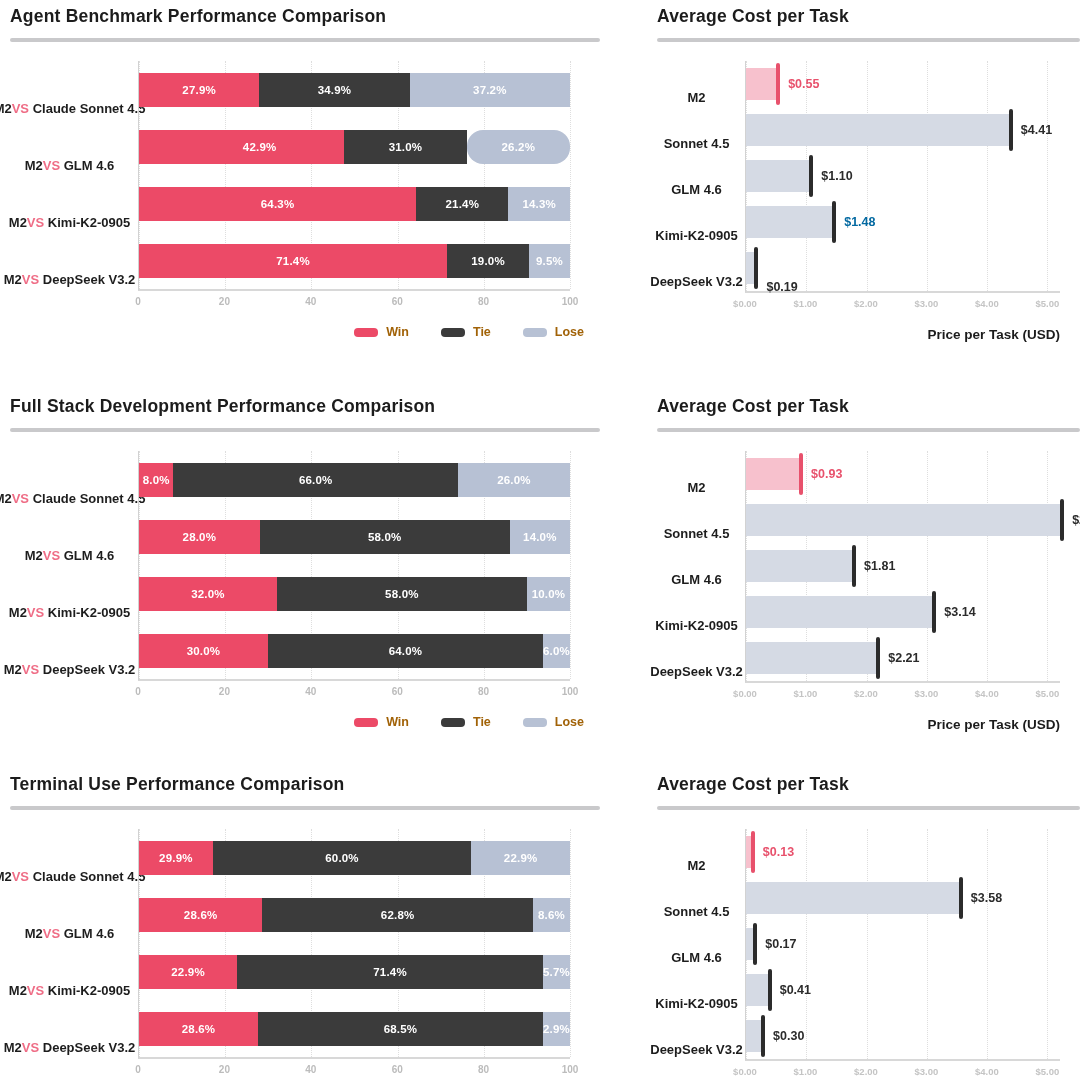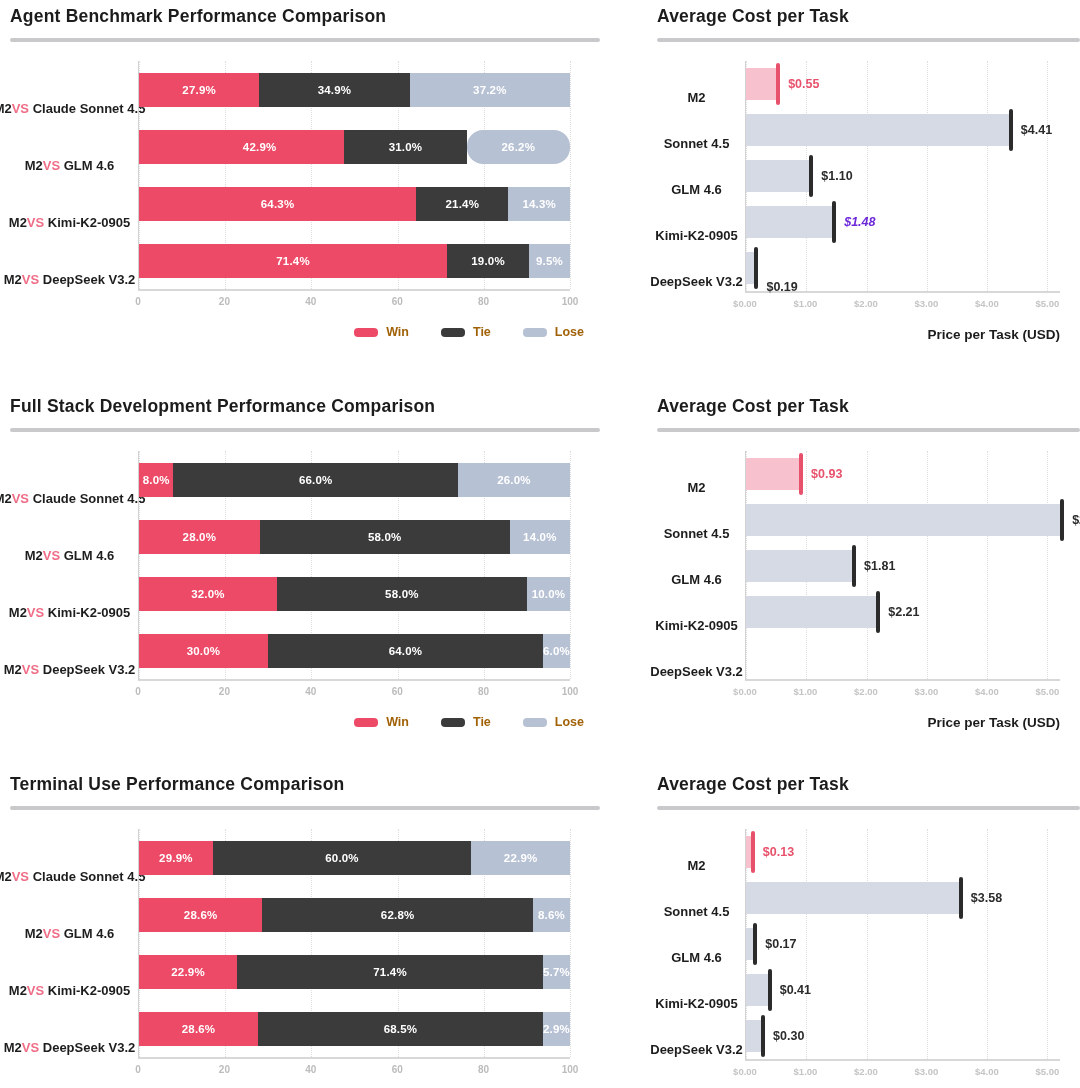--- a/index.html
+++ b/index.html
@@ -226,21 +226,21 @@
                 <div class="costwrap">
                   <div class="costbar" style="width: 21.12%; background: rgb(213, 218, 228);"></div>
                   <div class="cap" style="left: calc(21.12% - 3px); background: rgb(43, 43, 43);"></div>
                   <span class="val-label" style="left: calc(21.12% + 9px); color: rgb(43, 43, 43);">$1.10</span>
                 </div>
               </div>
               <div class="bar-row">
                 <div class="costwrap">
                   <div class="costbar" style="width: 28.416%; background: rgb(213, 218, 228);"></div>
                   <div class="cap" style="left: calc(28.416% - 3px); background: rgb(43, 43, 43);"></div>
-                  <span class="val-label" style="left: calc(28.416% + 9px); color: #6d28d9; font-style: italic;">$1.48</span>
+                  <span class="val-label" style="left: calc(28.416% + 9px); color: #0369a1;">$1.48</span>
                 </div>
               </div>
               <div class="bar-row">
                 <div class="costwrap">
                   <div class="costbar" style="width: 3.648%; background: rgb(213, 218, 228);"></div>
                   <div class="cap" style="left: calc(3.648% - 3px); background: rgb(43, 43, 43);"></div>
                   <span class="val-label" style="left: calc(3.648% + 9px); color: rgb(43, 43, 43); margin-top: 19px;">$0.19</span>
                 </div>
               </div>
             </div>
@@ -418,20 +418,27 @@
               </div>
               <div class="bar-row">
                 <div class="costwrap">
                   <div class="costbar" style="width: 34.752%; background: rgb(213, 218, 228);"></div>
                   <div class="cap" style="left: calc(34.752% - 3px); background: rgb(43, 43, 43);"></div>
                   <span class="val-label" style="left: calc(34.752% + 9px); color: rgb(43, 43, 43);">$1.81</span>
                 </div>
               </div>
               <div class="bar-row">
                 <div class="costwrap">
+                  <div class="costbar" style="width: 60.288%; background: rgb(213, 218, 228);"></div>
+                  <div class="cap" style="left: calc(60.288% - 3px); background: rgb(43, 43, 43);"></div>
+                  <span class="val-label" style="left: calc(60.288% + 9px); color: rgb(43, 43, 43);">$3.14</span>
+                </div>
+              </div>
+              <div class="bar-row">
+                <div class="costwrap">
                   <div class="costbar" style="width: 42.432%; background: rgb(213, 218, 228);"></div>
                   <div class="cap" style="left: calc(42.432% - 3px); background: rgb(43, 43, 43);"></div>
                   <span class="val-label" style="left: calc(42.432% + 9px); color: rgb(43, 43, 43);">$2.21</span>
                 </div>
               </div>
             </div>
           </div>
         <div class="xticks-row">
             <div class="spacer"></div>
             <div class="xticks">

